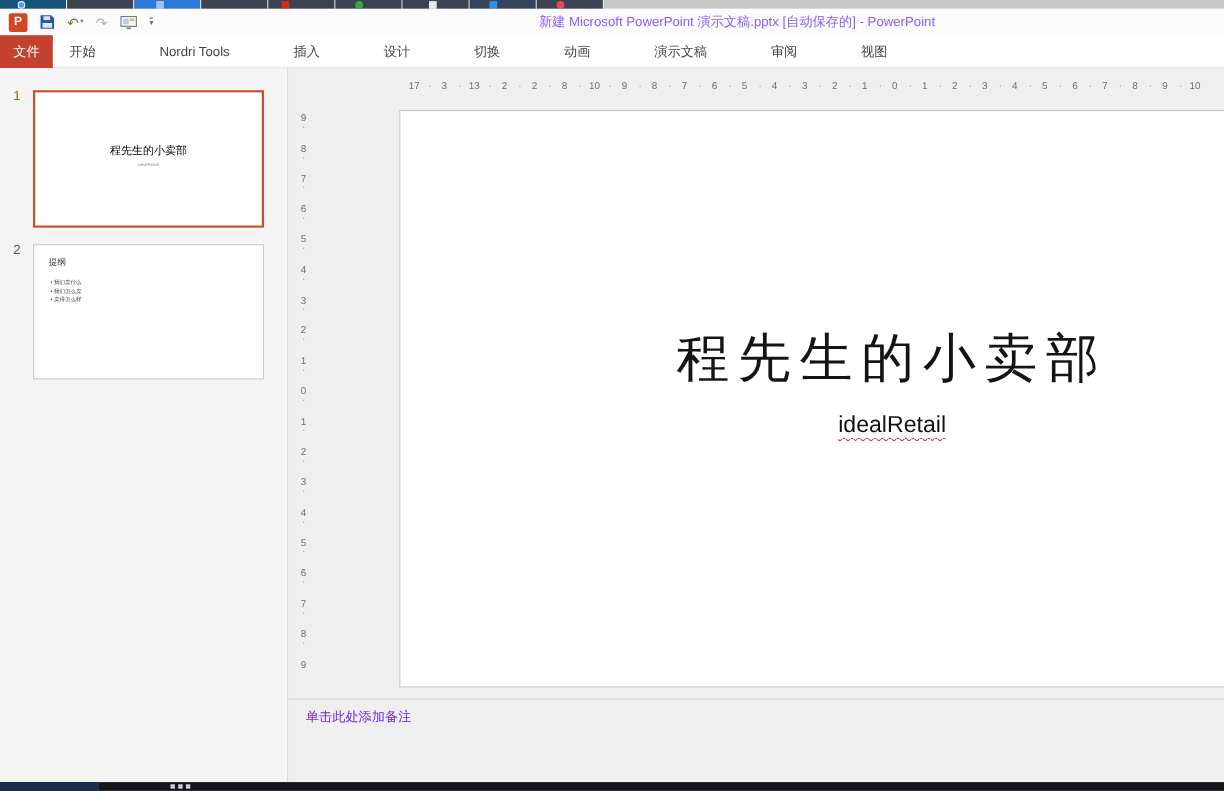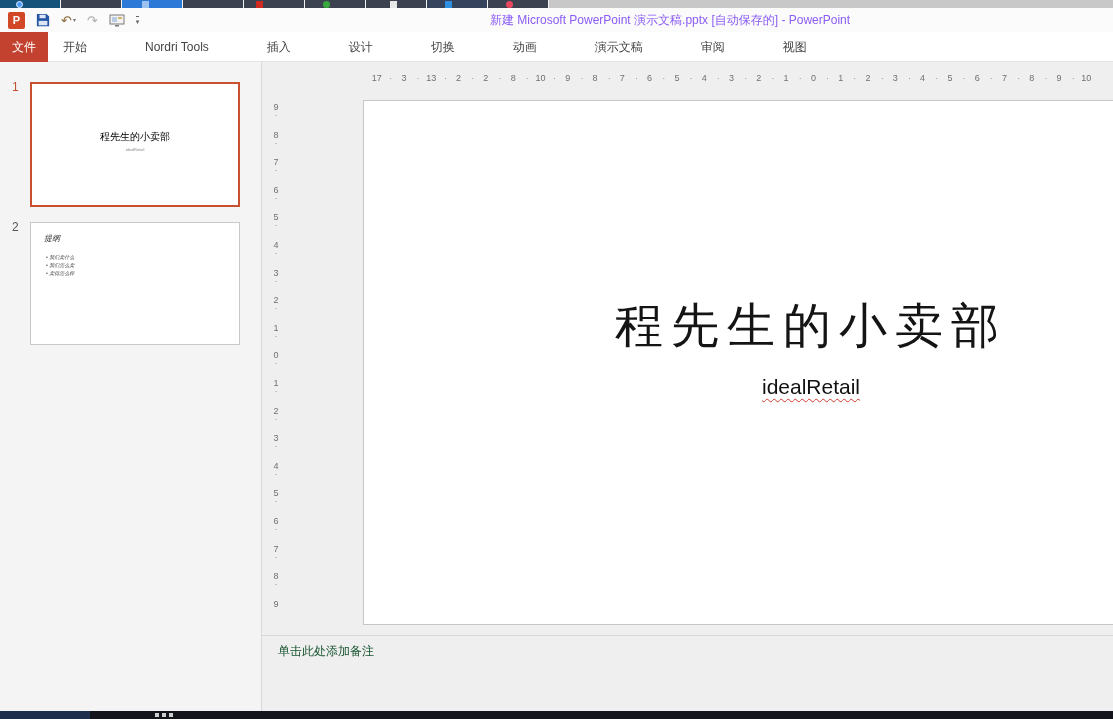--- a/index.html
+++ b/index.html
@@ -41,21 +41,21 @@
   
   .main { position:absolute; left:0; top:62px; width:100%; height:649px; background:#efefef; }
 
   
   .thumb-panel { position:absolute; left:0; top:0; bottom:0; width:262px; background:#f4f4f4; border-right:1px solid #d9d9d9; }
   .snum { position:absolute; left:12px; font-size:12px; }
   .n1 { top:18px; color:#C0502E; }
   .n2 { top:158px; color:#555; }
   .thumb { position:absolute; left:30px; width:210px; background:#fff; }
   .t1 { top:20px; height:125px; border:2px solid #C8502E; }
-  .t2 { top:160px; height:123px; border:1px solid #c9c9c9;font-style:italic; }
+  .t2 { top:160px; height:123px; border:1px solid #c9c9c9; }
   .t1-title { margin-top:46px; text-align:center; font-family:"DejaVu Serif","Liberation Serif",serif; font-size:10px; color:#000; }
   .t1-sub { margin-top:3px; text-align:center; font-size:4px; color:#888; }
   .t2-title { position:absolute; left:13px; top:10px; font-size:8px; color:#333; }
   .t2-bullets { position:absolute; left:15px; top:30px; }
   .t2-b { font-size:5px; line-height:8px; color:#444; }
   .t2-b::before { content:"• "; }
 
   
   .hruler { position:absolute; left:363px; top:8px; height:16px; display:flex; }
   .hcell { flex:0 0 27.3px; position:relative; text-align:center; font-size:9px; color:#707070; line-height:16px; }
@@ -69,21 +69,21 @@
   
   .canvas { position:absolute; left:363px; top:38px; width:896px; height:525px; background:#fff; border:1px solid #c6c6c6; }
   .slide-title { position:absolute; top:193px; left:0; width:100%; text-align:center;
                  font-family:"DejaVu Serif","Liberation Serif",serif; font-size:48px; letter-spacing:8px; color:#141414; }
   .slide-subtitle { position:absolute; top:274px; left:0; width:100%; text-align:center; font-size:21px; color:#111;
                     text-decoration-line:underline; text-decoration-style:wavy; text-decoration-color:#D83A2E;
                     text-decoration-thickness:1px; text-underline-offset:4px; }
 
   
   .notes-divider { position:absolute; left:262px; right:0; top:573px; height:1px; background:#d8d8d8; }
-  .notes-text { position:absolute; left:278px; top:581px; font-size:12px; color:#14532d; }
+  .notes-text { position:absolute; left:278px; top:581px; font-size:12px; color:#6d28d9; }
 
   
   .statusbar { position:absolute; left:0; bottom:0; width:100%; height:8px; background:#14141d; }
   .sb-left { position:absolute; left:0; top:0; width:90px; height:8px; background:#1f2d4d; }
   .sb-dot { position:absolute; top:2px; width:4px; height:4px; background:#cfcfcf; }
   .d1 { left:155px; } .d2 { left:162px; } .d3 { left:169px; }
 </style>
 </head>
 <body>
 

